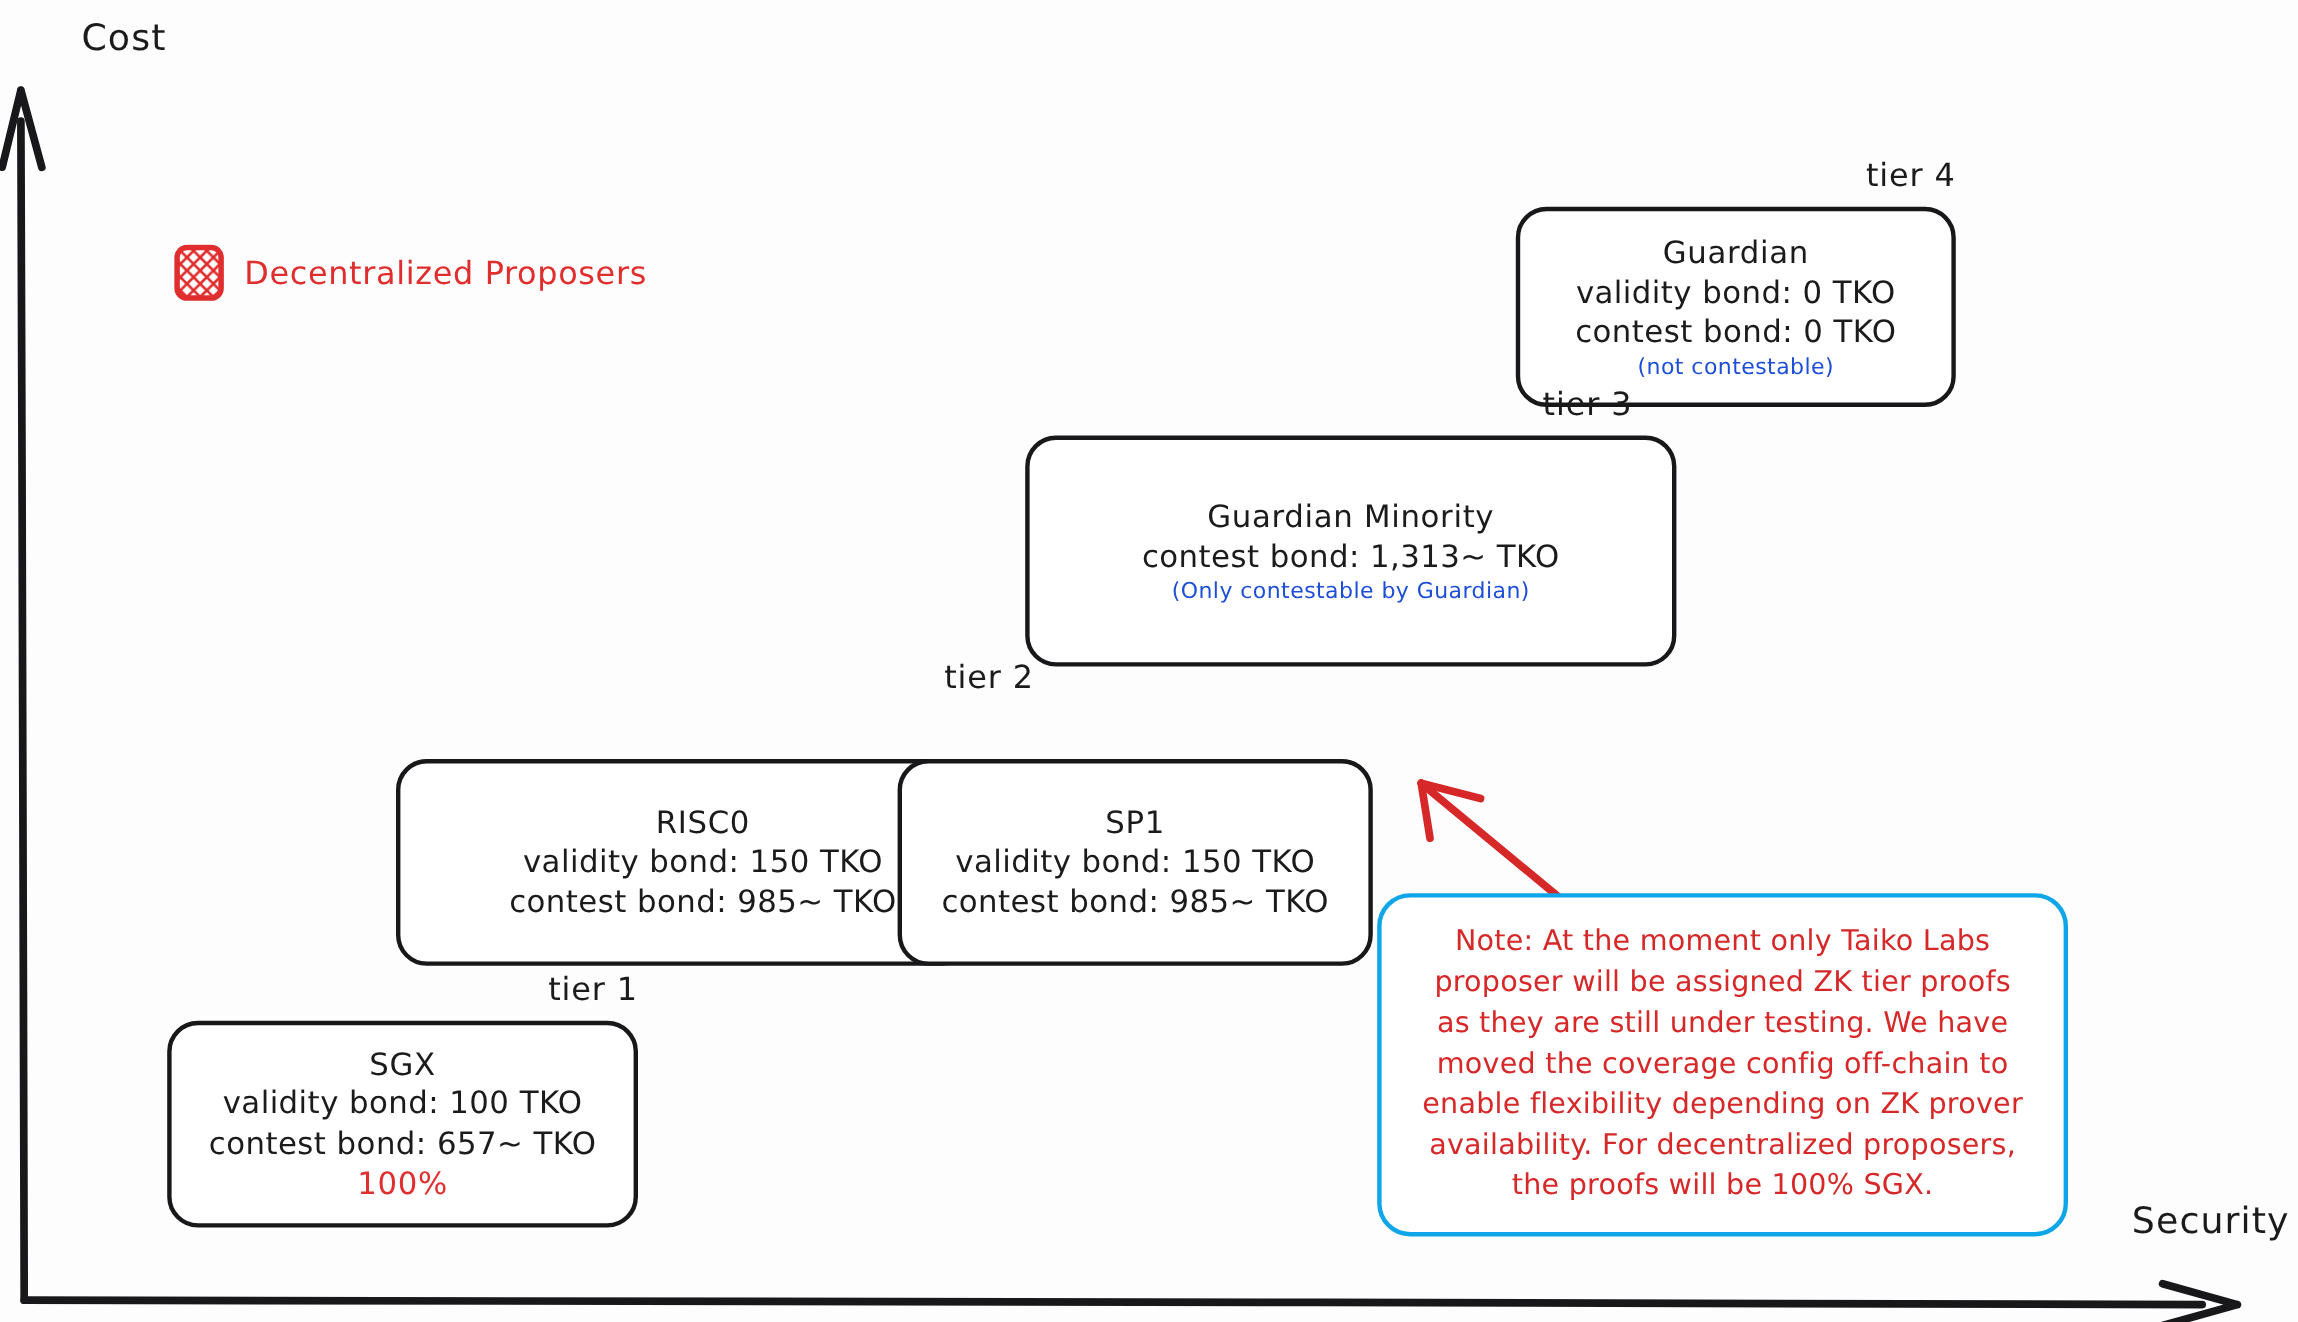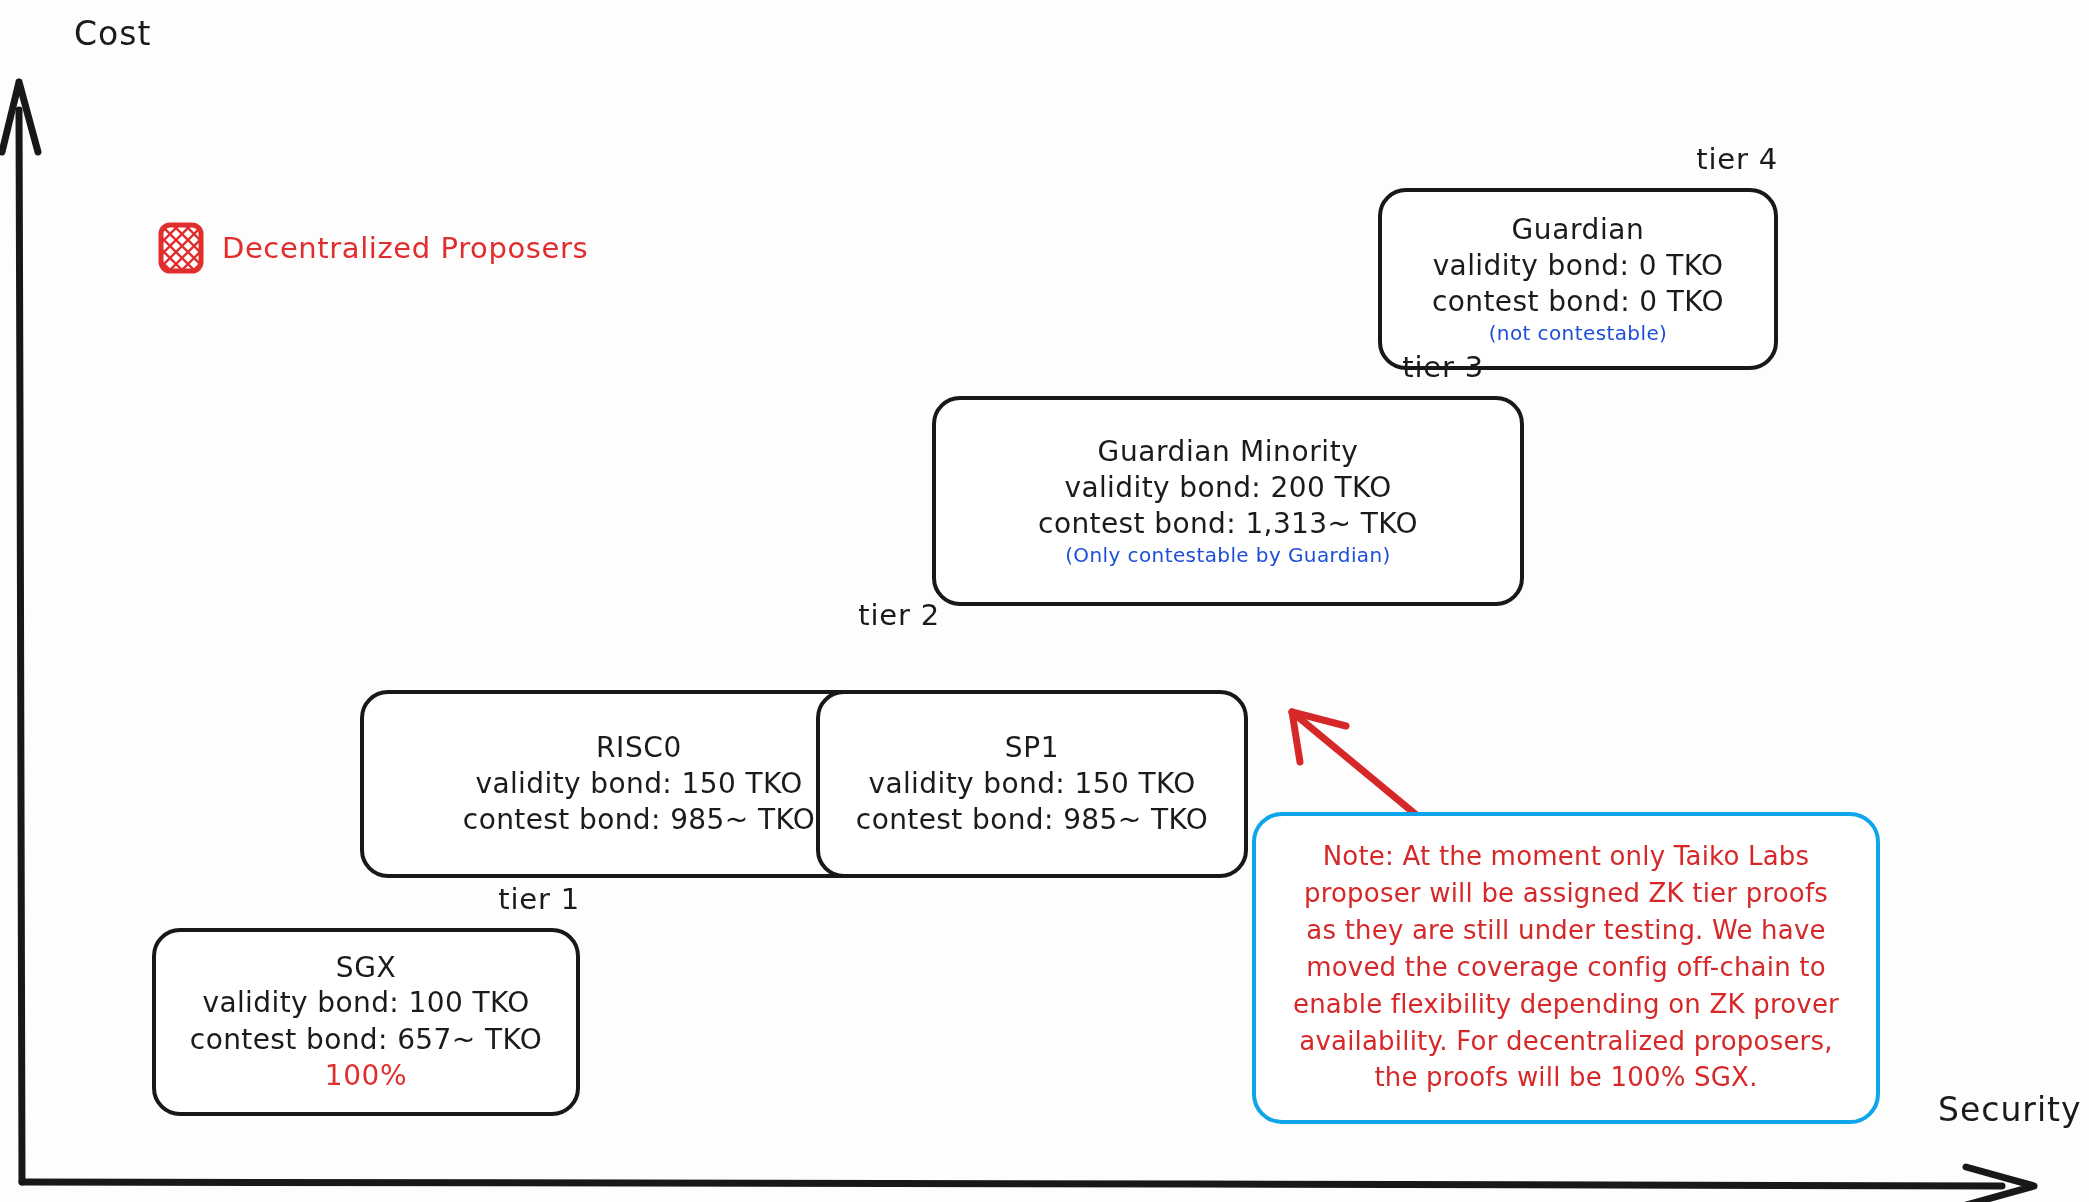--- a/index.html
+++ b/index.html
@@ -216,21 +216,20 @@
       <div class="tier-line">validity bond: 0 TKO</div>
       <div class="tier-line">contest bond: 0 TKO</div>
       <div class="tier-note-blue">(not contestable)</div>
     </div>
   </div>
 
   <div class="tier-group" id="tier3-group">
     <div class="tier-caption">tier 3</div>
     <div class="tier-box">
       <div class="tier-title">Guardian Minority</div>
-      <div class="tier-line">validity bond: 200 TKO</div>
       <div class="tier-line">contest bond: 1,313~ TKO</div>
       <div class="tier-note-blue">(Only contestable by Guardian)</div>
     </div>
   </div>
 
   <div id="tier2-caption">tier 2</div>
 
   <div class="tier-group" id="tier2-risc0-group">
     <div class="tier-box">
       <div class="tier-title">RISC0</div>

